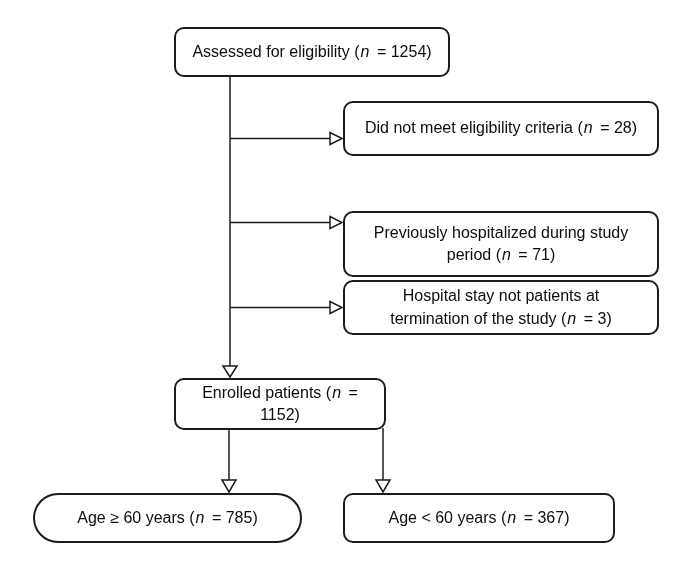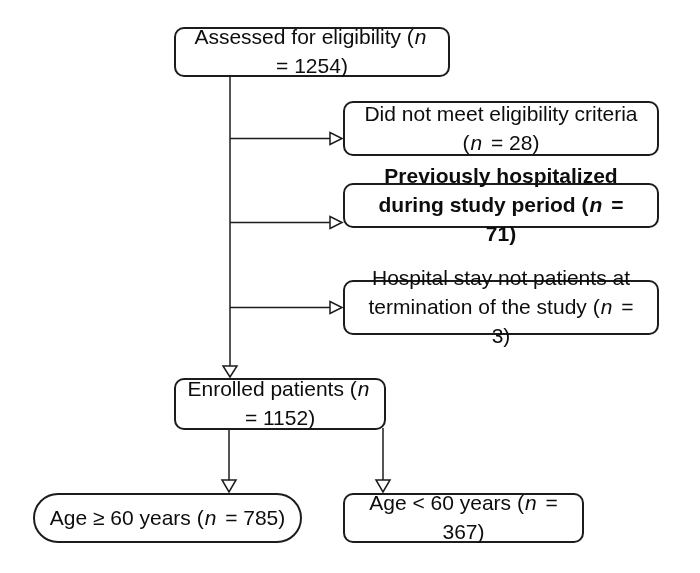--- a/index.html
+++ b/index.html
@@ -26,39 +26,39 @@
     position: absolute;
     z-index: 1;
     box-sizing: border-box;
     background: #ffffff;
     border: 2px solid #1c1c1c;
     border-radius: 10px;
     display: flex;
     align-items: center;
     justify-content: center;
     text-align: center;
-    font-size: 21px;
+    font-size: 16px;
     line-height: 1.38;
     padding: 2px 10px;
   }
   .box .label i {
     font-style: italic;
     margin: 0 3px 0 1px;
   }
   .label.narrow {
     display: inline-block;
     max-width: 272px;
   }
   #b-assessed { left: 174px; top: 27px;  width: 276px; height: 50px; }
   #b-excl1    { left: 343px; top: 101px; width: 316px; height: 55px; }
-  #b-excl2    { left: 343px; top: 183px; width: 316px; height: 45px; font-weight: bold; }
+  #b-excl2    { left: 343px; top: 211px; width: 316px; height: 66px; }
   #b-excl3    { left: 343px; top: 280px; width: 316px; height: 55px; }
   #b-enrolled { left: 174px; top: 378px; width: 212px; height: 52px; }
   #b-age60    { left: 33px;  top: 493px; width: 269px; height: 50px; border-radius: 25px; }
-  #b-under60  { left: 343px; top: 493px; width: 241px; height: 50px; }
+  #b-under60  { left: 343px; top: 493px; width: 272px; height: 50px; }
 
   .connector-layer line {
     stroke: #1c1c1c;
     stroke-width: 1.5;
   }
   .connector-layer polygon {
     fill: #ffffff;
     stroke: #1c1c1c;
     stroke-width: 1.5;
     stroke-linejoin: miter;

